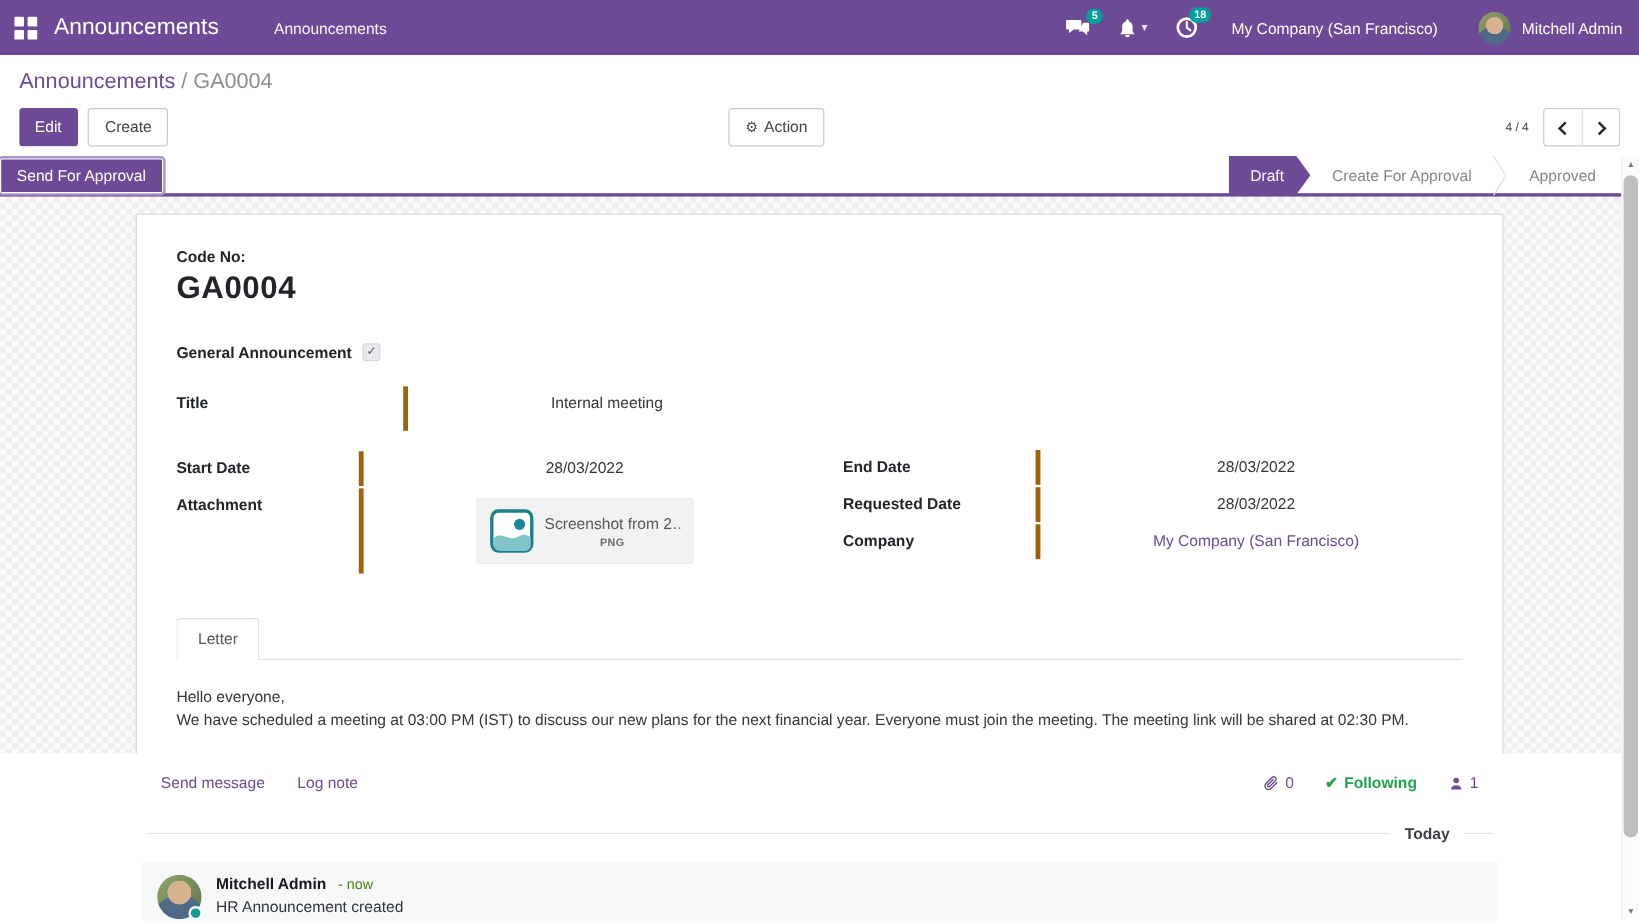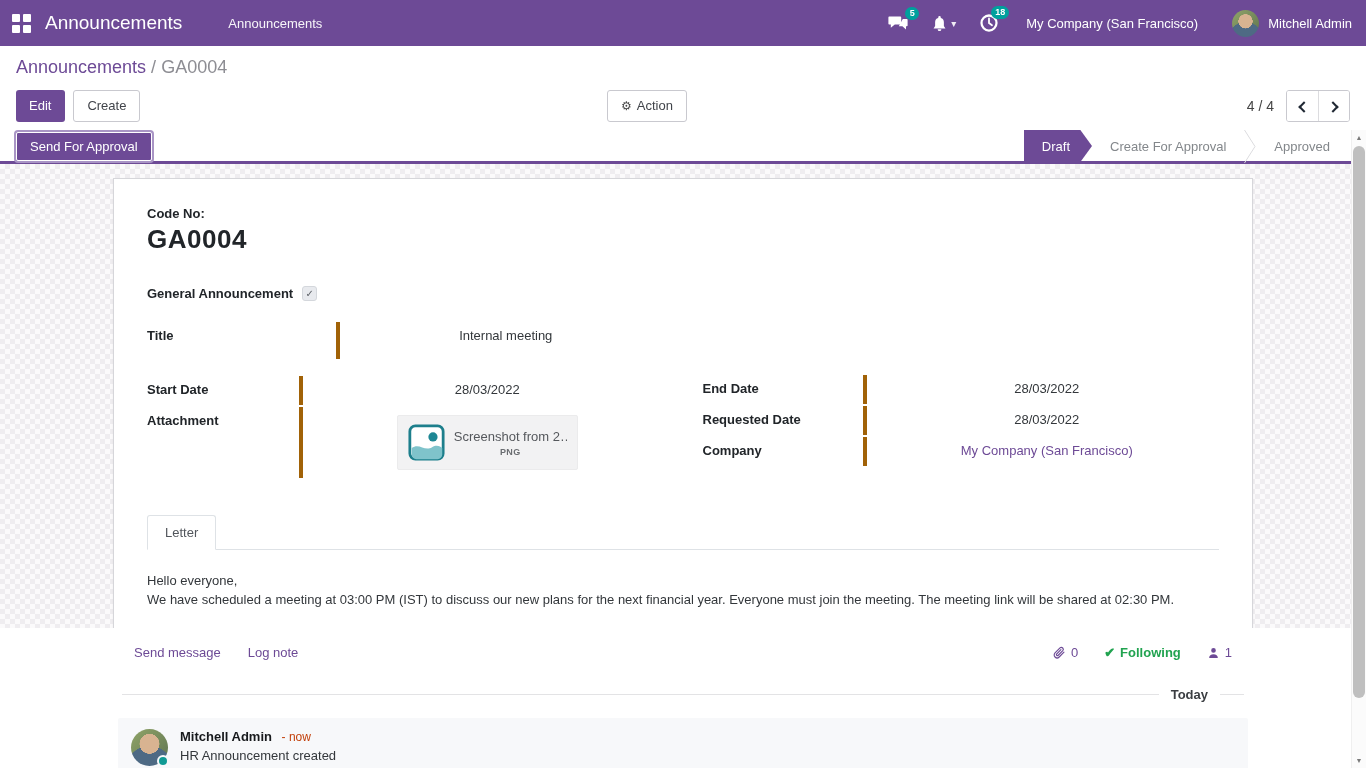--- a/index.html
+++ b/index.html
@@ -44,31 +44,31 @@
   .btn {
     font-family:"Liberation Sans",sans-serif; font-size:13px; cursor:pointer;
     padding:7px 13px; border:1px solid transparent; border-radius:3px; background:#fff; line-height:1.2;
   }
   .btn-primary { background:#6d4a96; color:#fff;padding-left:12px; }
   .btn-default { border-color:#c9c9cf; color:#41444a; }
   .btn-edit { margin-right:8px; }
   .btn-action { position:absolute; left:591px; color:#41444a; }
   .btn-action .gear { font-size:12px; margin-right:5px; color:#4a4a4a; }
   .pager { margin-left:auto; display:flex; align-items:center; }
-  .pager-value { color:#444; margin-right:12px; font-size:14px; }
+  .pager-value { color:#444; margin-right:12px; font-size:10px; }
   .pager-group { display:flex; border:1px solid #c9c9cf; border-radius:3px; overflow:hidden; }
   .pager-btn { width:31px; height:30px; background:#fff; border:none; cursor:pointer; position:relative; }
   .pager-btn + .pager-btn { border-left:1px solid #dcdcdf; }
   .chev { display:inline-block; width:8px; height:8px; border-top:2px solid #1f2733; border-right:2px solid #1f2733; }
   .chev-left  { transform: rotate(-135deg); margin-left:3px; }
   .chev-right { transform: rotate(45deg);  margin-right:3px; }
   
   .statusbar {
     height:33px; background:#fff; border-bottom:3px solid #6d4a96;
-    display:flex; align-items:center; padding-left:16px;
+    display:flex; align-items:center; 
   }
   .send-approval {
     background:#6d4a96; color:#fff; font-size:13px; padding:6px 13px;
     border:1px solid #fff; border-radius:2px; cursor:pointer;
     box-shadow: 0 0 0 2px #a995c5;
   }
   .status-steps { margin-left:auto; display:flex; align-items:stretch; height:33px; margin-right:18px; }
   .step { display:flex; align-items:center; padding:0 18px; color:#83878b; font-size:13px; cursor:pointer; }
   .step.active {
     background:#6d4a96; color:#fff; padding-right:22px;
@@ -143,21 +143,21 @@
     width:37px; height:37px; border-radius:50%; position:relative; flex-shrink:0;
     background: radial-gradient(circle at 50% 40%, #d8b391 0 34%, transparent 35%),
                 radial-gradient(circle at 50% 108%, #4e6a84 0 52%, transparent 53%),
                 linear-gradient(135deg,#90a468,#5e7350);
   }
   .online-dot {
     position:absolute; right:-1px; bottom:-1px; width:12px; height:12px;
     background:#109a94; border:2px solid #f7f8fa; border-radius:50%;
   }
   .msg-author { font-weight:bold; color:#17191c; }
-  .msg-time { color:#c2410c; font-size:12px; margin-left:6px; }
+  .msg-time { color:#4d7c0f; font-size:12px; margin-left:6px; }
   .msg-body { margin-top:4px; color:#33373b; }
   
   .scrollbar {
     position:absolute; top:130px; right:0; width:15px; height:638px;
     background:#fbfbfb; border-left:1px solid #efefef;
   }
   .scroll-arrow { position:absolute; left:0; width:100%; text-align:center; font-size:7px; color:#7a7a7a; }
   .scroll-arrow.up { top:4px; }
   .scroll-arrow.down { bottom:4px; }
   .scroll-thumb { position:absolute; top:16px; left:1px; width:12px; height:552px; background:#bfbfbf; border-radius:6px; }

